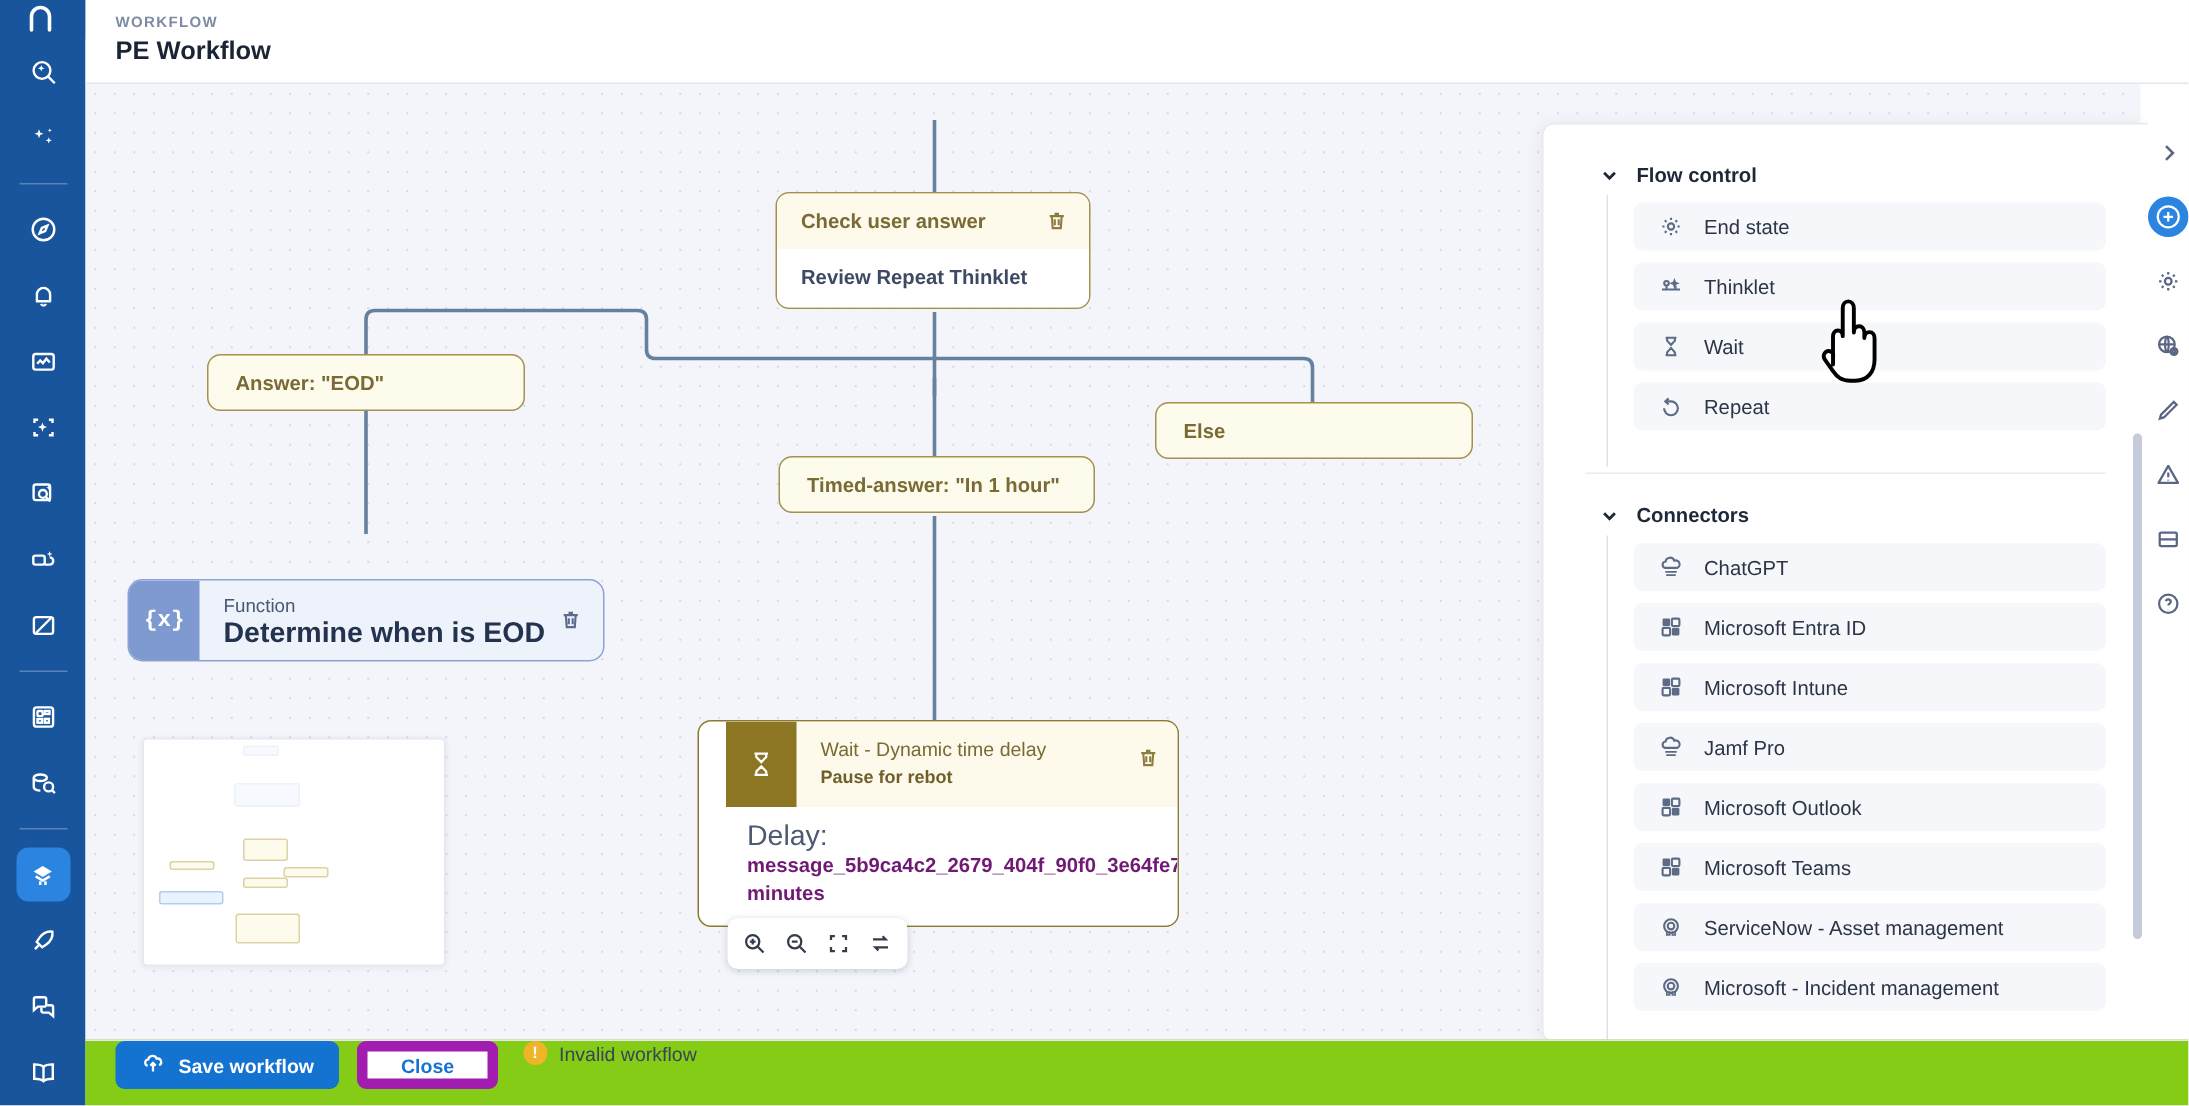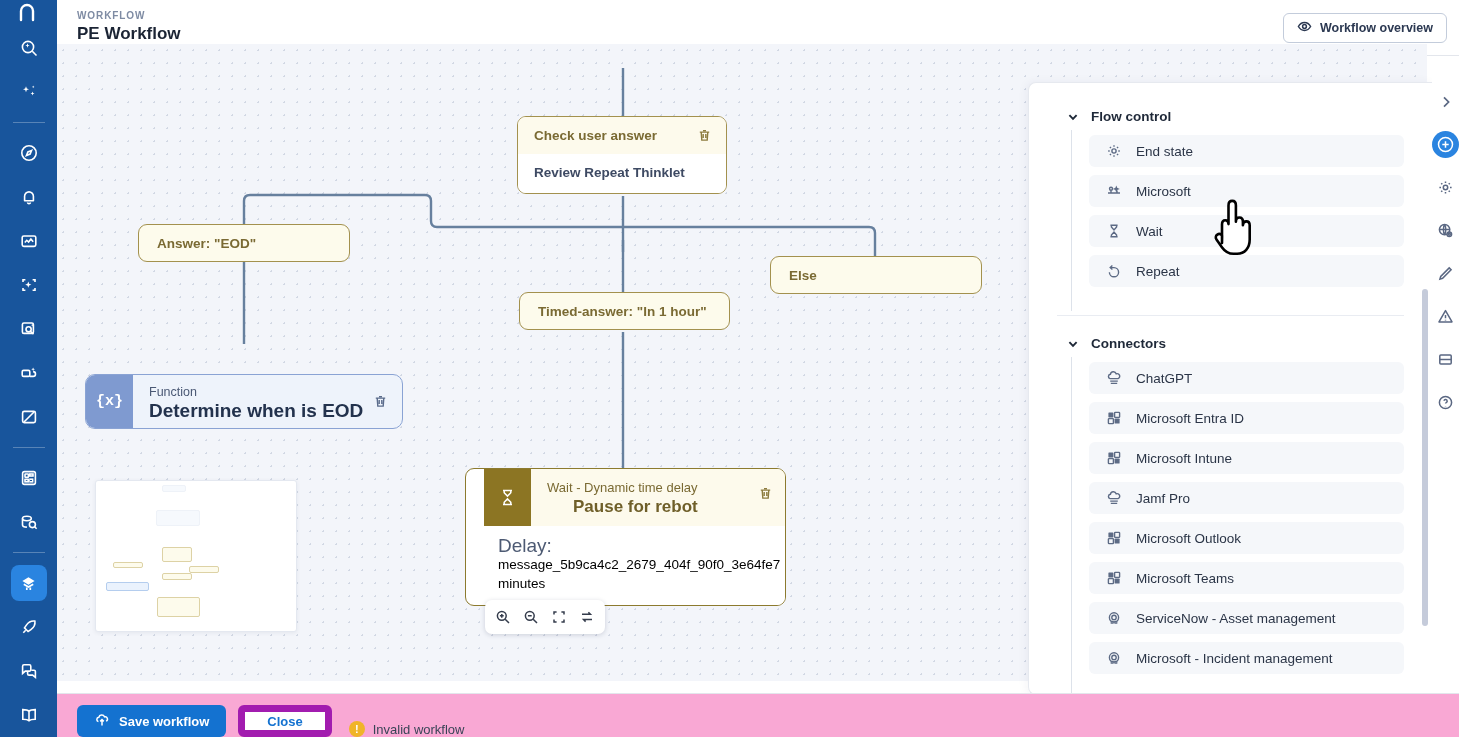--- a/index.html
+++ b/index.html
@@ -58,21 +58,21 @@
     display: inline-flex; align-items: center; gap: 8px;
     height: 30px; padding: 0 13px;
     border: 1px solid #c3ccdb; border-radius: 6px;
     background: #fff; color: #2c3952;
     font-size: 12.5px; font-weight: bold; cursor: pointer;
   }
   .btn-outline svg { stroke: #2c3952; fill: none; stroke-width: 1.5; }
 
   
   .canvas {
-    position: absolute; left: 57px; top: 44px;
+    position: absolute; left: 57px; top: 56px;
     width: 1370px; height: 637px;
     background-color: #f3f5fa;
     background-image: radial-gradient(circle, #d2d8e4 1px, transparent 1px);
     background-size: 13px 13px;
     overflow: hidden;
   }
 
   .edges { position: absolute; left: 0; top: 0; width: 1402px; height: 637px; }
   .edges path { fill: none; stroke: #67809e; stroke-width: 2.4; }
 
@@ -131,24 +131,24 @@
   
   .node-wait { border: 1.5px solid #8c7a2e; border-radius: 9px; background: #fff; overflow: hidden; cursor: pointer; }
   .wait-head { display: flex; align-items: stretch; background: #fdfaec; }
   .wait-icon {
     width: 47px; background: #8c7523;
     display: flex; align-items: center; justify-content: center;
   }
   .wait-icon svg { stroke: #ffffff; fill: none; stroke-width: 1.5; }
   .wait-head-main { flex: 1; display: flex; align-items: flex-start; padding: 10px 12px 10px 16px; }
   .wait-kicker { font-size: 13px; color: #7a6a33; line-height: 18px; }
-  .wait-title { font-size: 17px; font-weight: bold; color: #6f5f29; line-height: 19px; margin-left: 26px; }
+  .wait-title { font-size: 12px; font-weight: bold; color: #6f5f29; line-height: 19px; }
   .wait-body { padding: 10px 14px 12px 14px; background: #fff; white-space: nowrap; overflow: hidden; }
   .wait-body .lbl { font-size: 19px; color: #4d5a73; line-height: 19px; }
-  .wait-body .val { font-size: 13.5px; font-weight: normal; color: #000000; line-height: 19px; }
+  .wait-body .val { font-size: 13.5px; font-weight: bold; color: #701a75; line-height: 19px; }
 
   
   .zoom-bar {
     position: absolute;
     background: #fff; border-radius: 7px;
     box-shadow: 0 1px 5px rgba(25,40,70,.18);
     display: flex; align-items: center; gap: 4px;
     padding: 5px 6px;
   }
   .zoom-btn {
@@ -218,22 +218,22 @@
     cursor: pointer; border-radius: 50%;
   }
   .ir-btn svg { stroke: #5a6782; fill: none; stroke-width: 1.5; display: block; }
   .ir-btn.active { background: #2a84e0; }
   .ir-btn.active svg { stroke: #ffffff; }
 
   
   .bottom-bar {
     position: absolute; left: 57px; top: 693px;
     width: 1402px; height: 44px;
-    background: #f9a8d4; border-top: 1px solid #e3e6ec;
-    display: flex; align-items: flex-end; padding-left: 20px; gap: 12px;
+    background: #84cc16; border-top: 1px solid #e3e6ec;
+    display: flex; align-items: flex-start; padding-left: 20px; gap: 12px;
   }
   .btn-primary {
     display: inline-flex; align-items: center; gap: 9px;
     height: 32px; padding: 0 17px;
     background: #1472d0; color: #fff;
     border: none; border-radius: 6px;
     font-size: 13px; font-weight: bold; cursor: pointer;
     font-family: "Liberation Sans", sans-serif;
   }
   .btn-primary svg { stroke: #fff; fill: none; stroke-width: 1.5; }
@@ -385,31 +385,20 @@
     </div>
 
     <div class="nav-spacer"></div>
 
   </div>
 
   <div class="header">
     <div class="header-titles">
       <div class="header-kicker">WORKFLOW</div>
       <div class="header-title">PE Workflow</div>
-    </div>
-    <div class="header-right">
-      <button class="btn-outline">
-        <span>
-          <svg width="15" height="15" viewBox="0 0 15 15">
-              <path d="M1.4 7.5S3.6 3.6 7.5 3.6s6.1 3.9 6.1 3.9-2.2 3.9-6.1 3.9S1.4 7.5 1.4 7.5z"></path>
-              <circle cx="7.5" cy="7.5" r="1.9"></circle>
-            </svg>
-        </span>
-        <span>Workflow overview</span>
-      </button>
     </div>
   </div>
 
   <div class="canvas">
 
     <svg class="edges">
 
       <path d="M566 24 V72"></path>
 
       <path d="M566 152 V183"></path>
@@ -554,21 +543,21 @@
           </div>
 
           <div class="rp-item">
             <span class="ic">
               <svg width="16" height="16" viewBox="0 0 16 16">
                   <path d="M2 10h12M5 10V7.4M11 10V7.4"></path>
                   <circle cx="5" cy="5.8" r="1.5"></circle>
                   <path d="M10.3 4.2l.5 1.2 1.2.5-1.2.5-.5 1.2-.5-1.2-1.2-.5 1.2-.5z"></path>
                 </svg>
             </span>
-            <span>Microsoft</span>
+            <span>Thinklet</span>
           </div>
 
           <div class="rp-item">
             <span class="ic">
               <svg width="16" height="16" viewBox="0 0 16 16">
                   <path d="M4.4 2.2h7.2M4.4 13.8h7.2M5.4 2.2v1.9L8 6.9l2.6-2.8V2.2M5.4 13.8v-1.9L8 9.1l2.6 2.8v1.9"></path>
                 </svg>
             </span>
             <span>Wait</span>
           </div>

